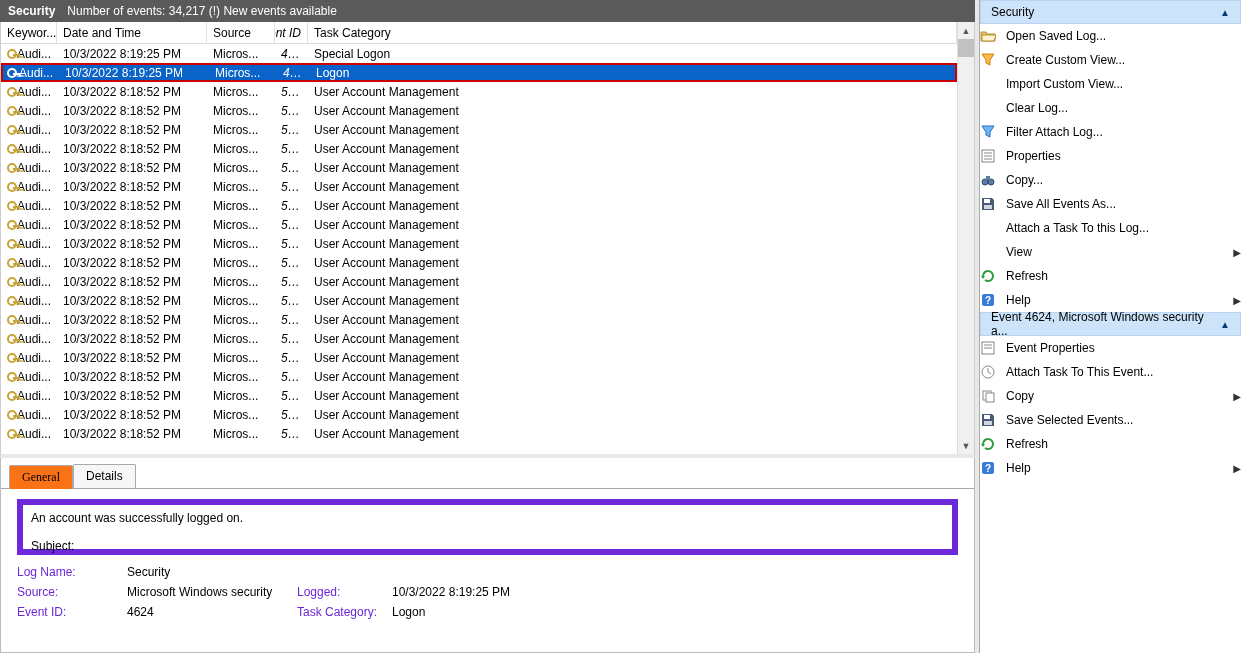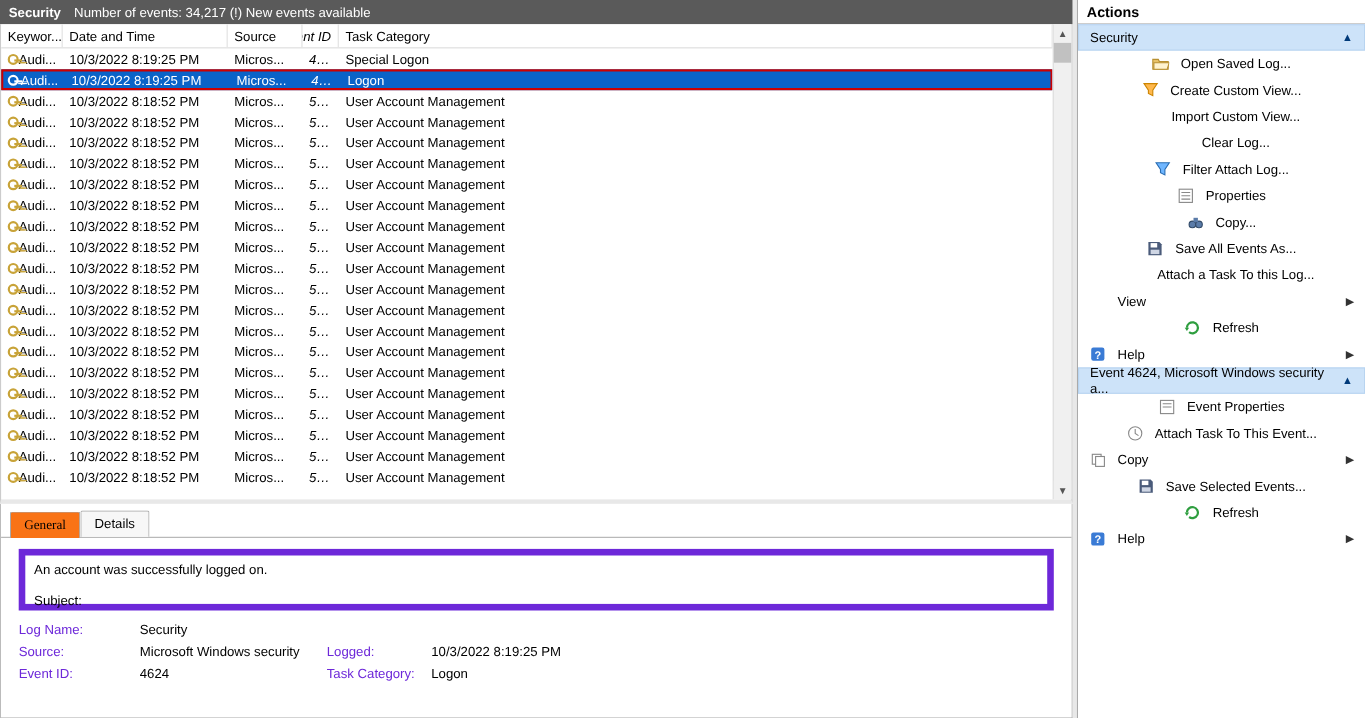--- a/index.html
+++ b/index.html
@@ -44,21 +44,21 @@
 .desc { border: 6px solid #6d28d9; padding: 6px 8px; margin-bottom: 10px; font-size: 12px; height: 56px; }
 .desc p { margin-bottom: 14px; }
 .props { display: grid; grid-template-columns: 110px 170px 95px 1fr; row-gap: 6px; font-size: 12px; }
 .props .lbl { color: #6d28d9; }
 
 .side { width: 262px; background: #fff; border-left: 1px solid #aaa; display: flex; flex-direction: column; }
 .side-title { height: 22px; background: #fff; border-bottom: 1px solid #c8c8c8; display: flex; align-items: center; font-weight: 600; padding: 0 8px; font-size: 13px; }
 .grp-hdr { background: #cde3f9; height: 24px; display: flex; align-items: center; justify-content: space-between; padding: 0 10px; font-size: 12px; border: 1px solid #b8d4f0; }
 .grp-hdr .chev { font-size: 10px; color: #003a7a; }
 .actions { display: flex; flex-direction: column; }
-.act { height: 24px; display: flex; align-items: center; padding: 0 10px; gap: 10px; font-size: 12px; cursor: pointer; justify-content: center; }
+.act { height: 24px; display: flex; align-items: center; padding: 0 0; gap: 10px; font-size: 12px; cursor: pointer; }
 .act .arw { margin-left: auto; font-size: 10px; color: #333; }
 .ico { width: 16px; height: 16px; display: inline-flex; align-items: center; justify-content: center; font-size: 13px; }
 .ico svg { width: 16px; height: 16px; }
 </style>
 </head>
 <body>
 
 <div class="layout">
   <div class="main">
     <div class="bar">
@@ -318,21 +318,20 @@
           <div class="lbl">Event ID:</div>
           <div>4624</div>
           <div class="lbl">Task Category:</div>
           <div>Logon</div>
         </div>
       </div>
     </div>
   </div>
 
   <div class="side">
-    <div class="side-title">Actions</div>
 
     <div class="grp-hdr">
       <span>Security</span>
       <span class="chev">▲</span>
     </div>
     <div class="actions">
       <div class="act">
           <span class="ico">
             <svg viewBox="0 0 16 16">
               <path fill="#e8c267" stroke="#b89032" d="M1 4h5l1 2h8v7H1z"></path>

